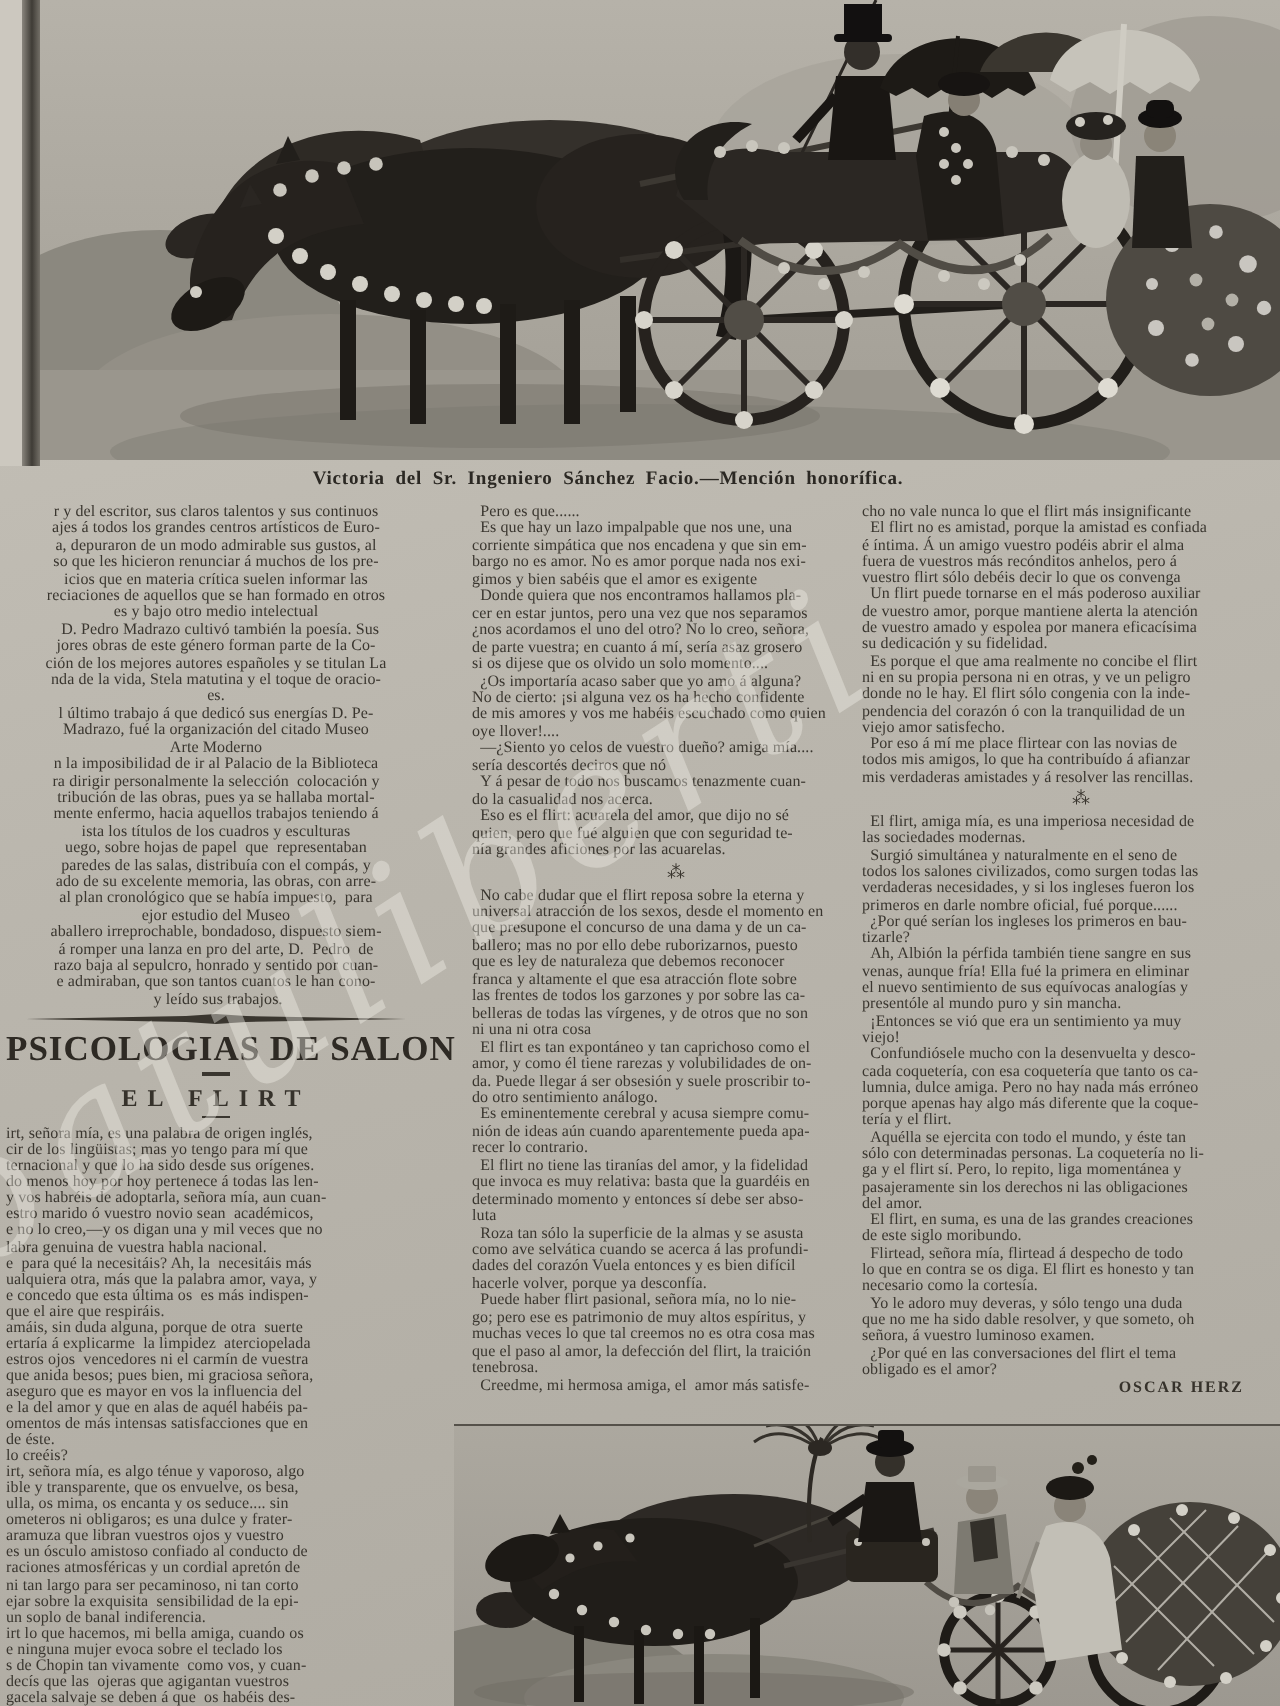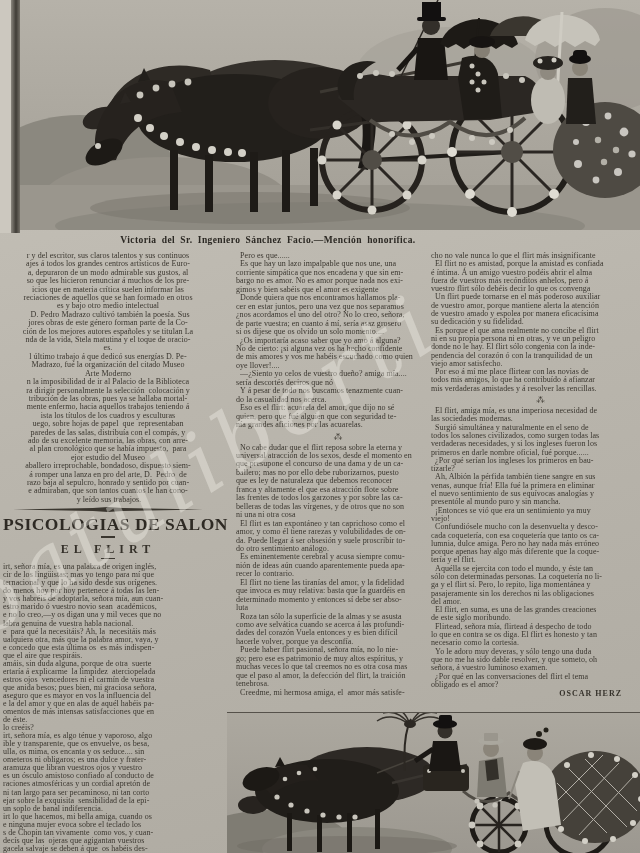--- a/index.html
+++ b/index.html
@@ -13,21 +13,21 @@
   }
   .edge-strip{position:absolute;left:0;top:0;width:11px;height:233px;background:#ccc8bf;}
   .crease{position:absolute;left:11px;top:0;width:9px;height:233px;
     background:linear-gradient(90deg,#8a867e,#3f3c36 55%,#736f67);}
   .photo{position:absolute;overflow:hidden;}
   .top-photo{left:20px;top:0;width:620px;height:230px;}
   .bottom-photo{left:227px;top:712px;width:413px;height:141px;border-top:1px solid #55514a;}
   .caption{
     position:absolute;left:0;top:235px;width:536px;
     text-align:center;font-weight:bold;font-size:9.5px;
-    letter-spacing:.4px;word-spacing:2.5px;color:#2b2823;
+    letter-spacing:.4px;word-spacing:2.5px;color:#2b2823;padding-left:36px;
   }
   .col{position:absolute;top:252px;z-index:2;}
   .col-left{left:0;width:213px;padding-left:3px;box-sizing:border-box;}
   .col-mid{left:236px;width:204px;}
   .col-right{left:431px;width:219px;}
   .body-text{
     font-size:8px;line-height:8.45px;white-space:pre-wrap;
     letter-spacing:.05px;color:#3a362f;
   }
   .col-left .obituary{line-height:8.4px;text-align:center;}

